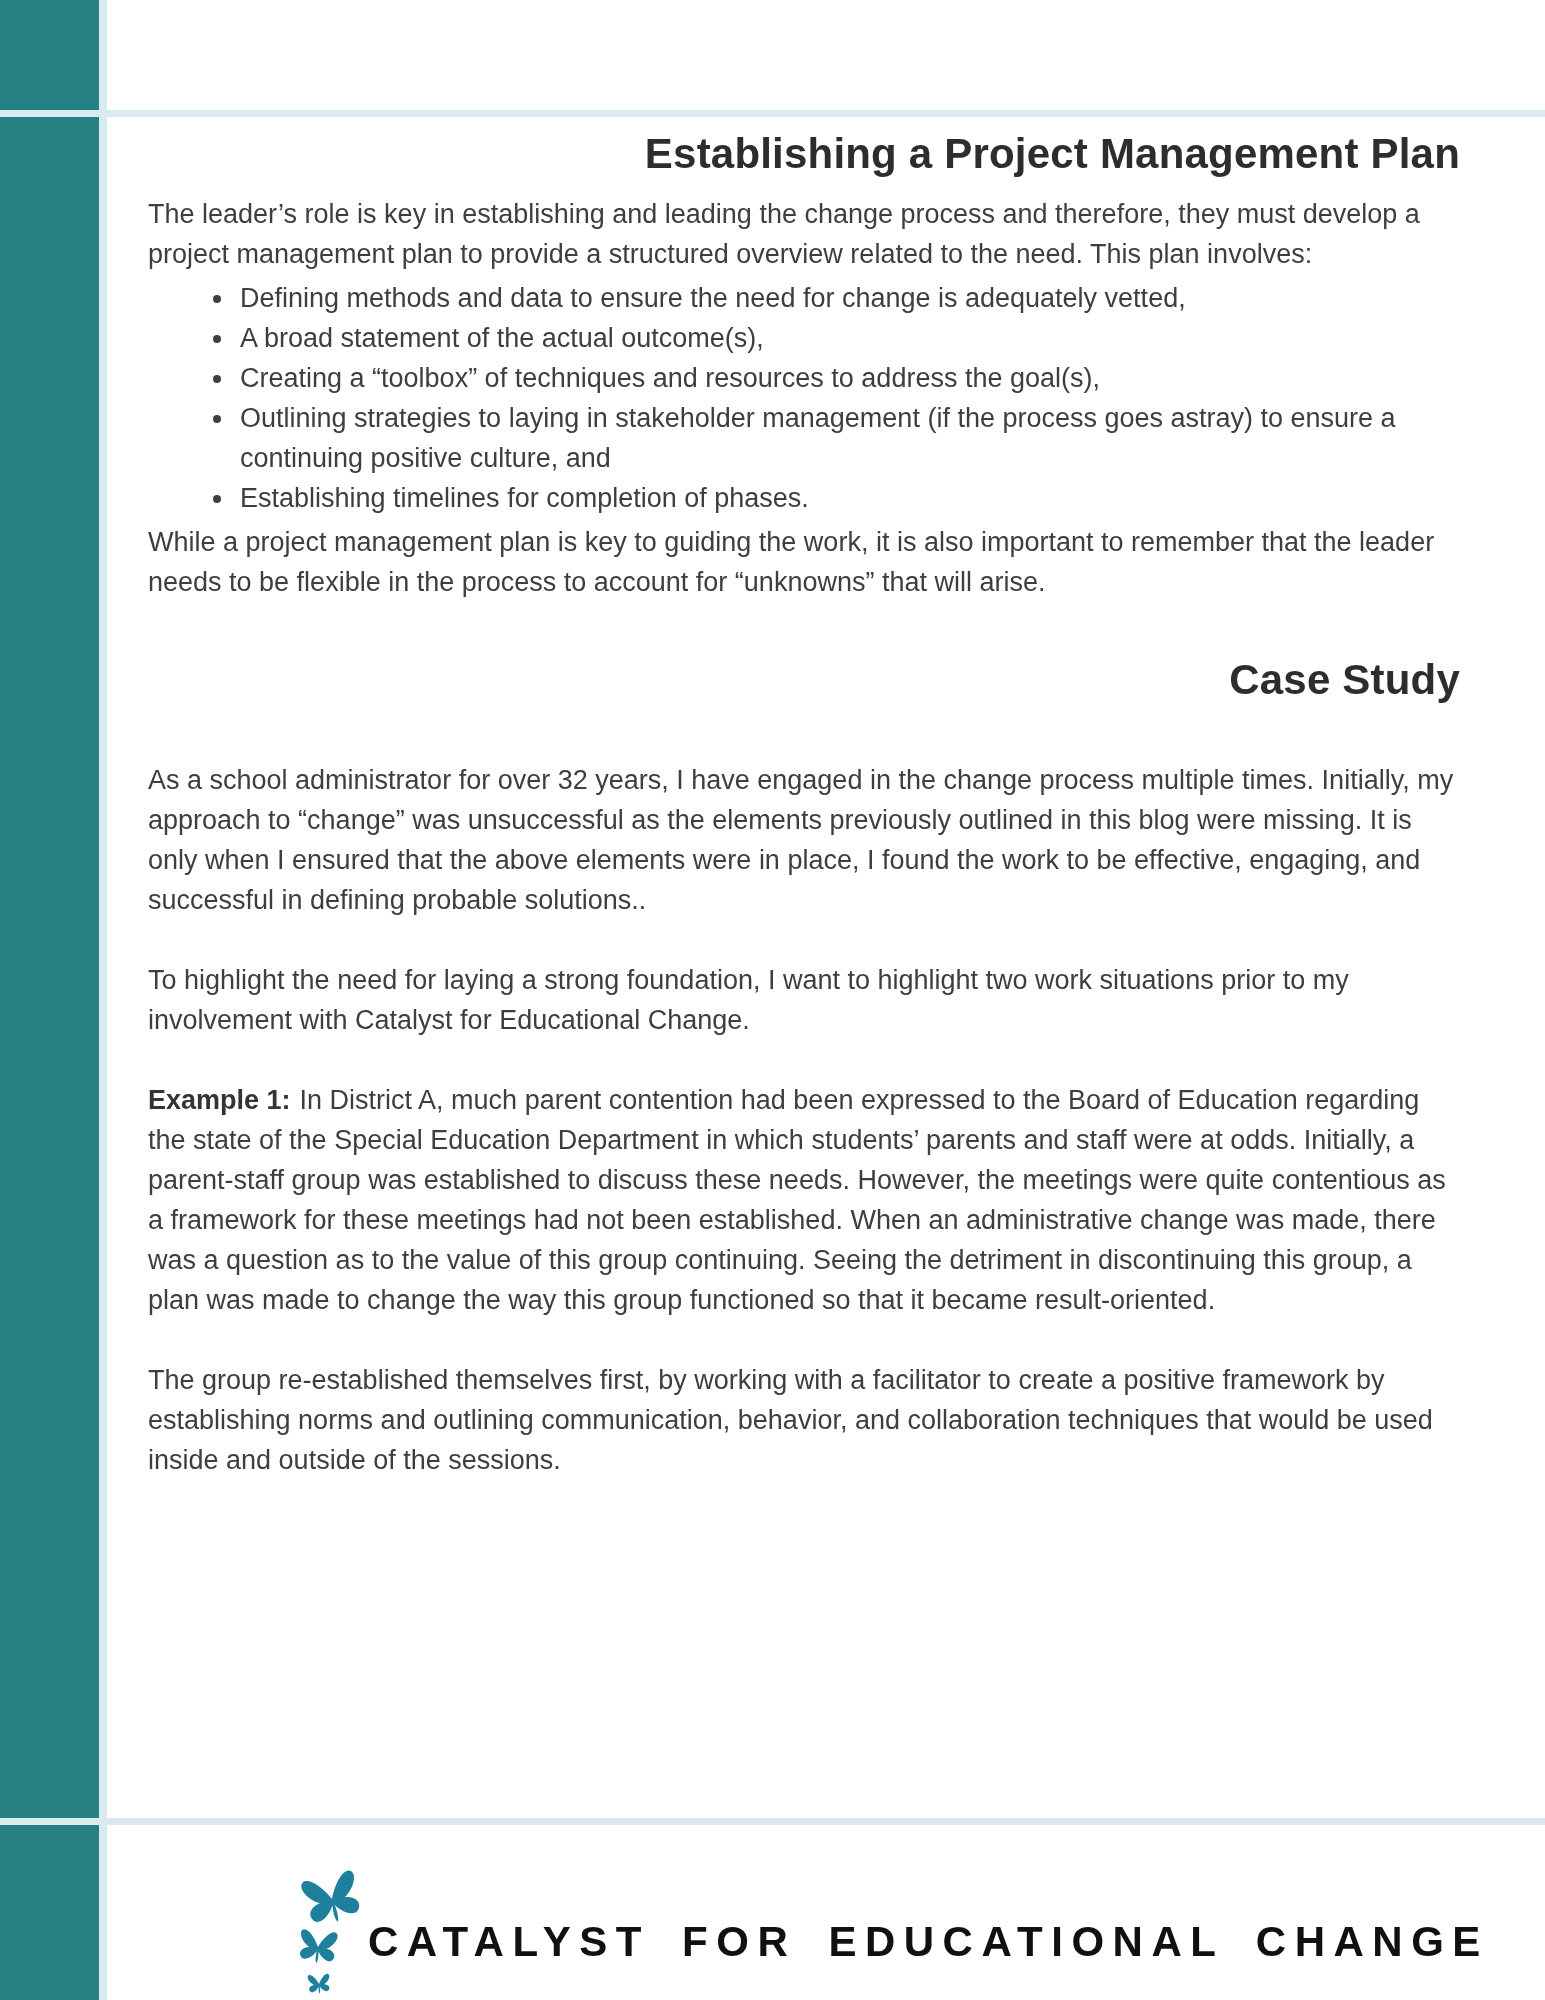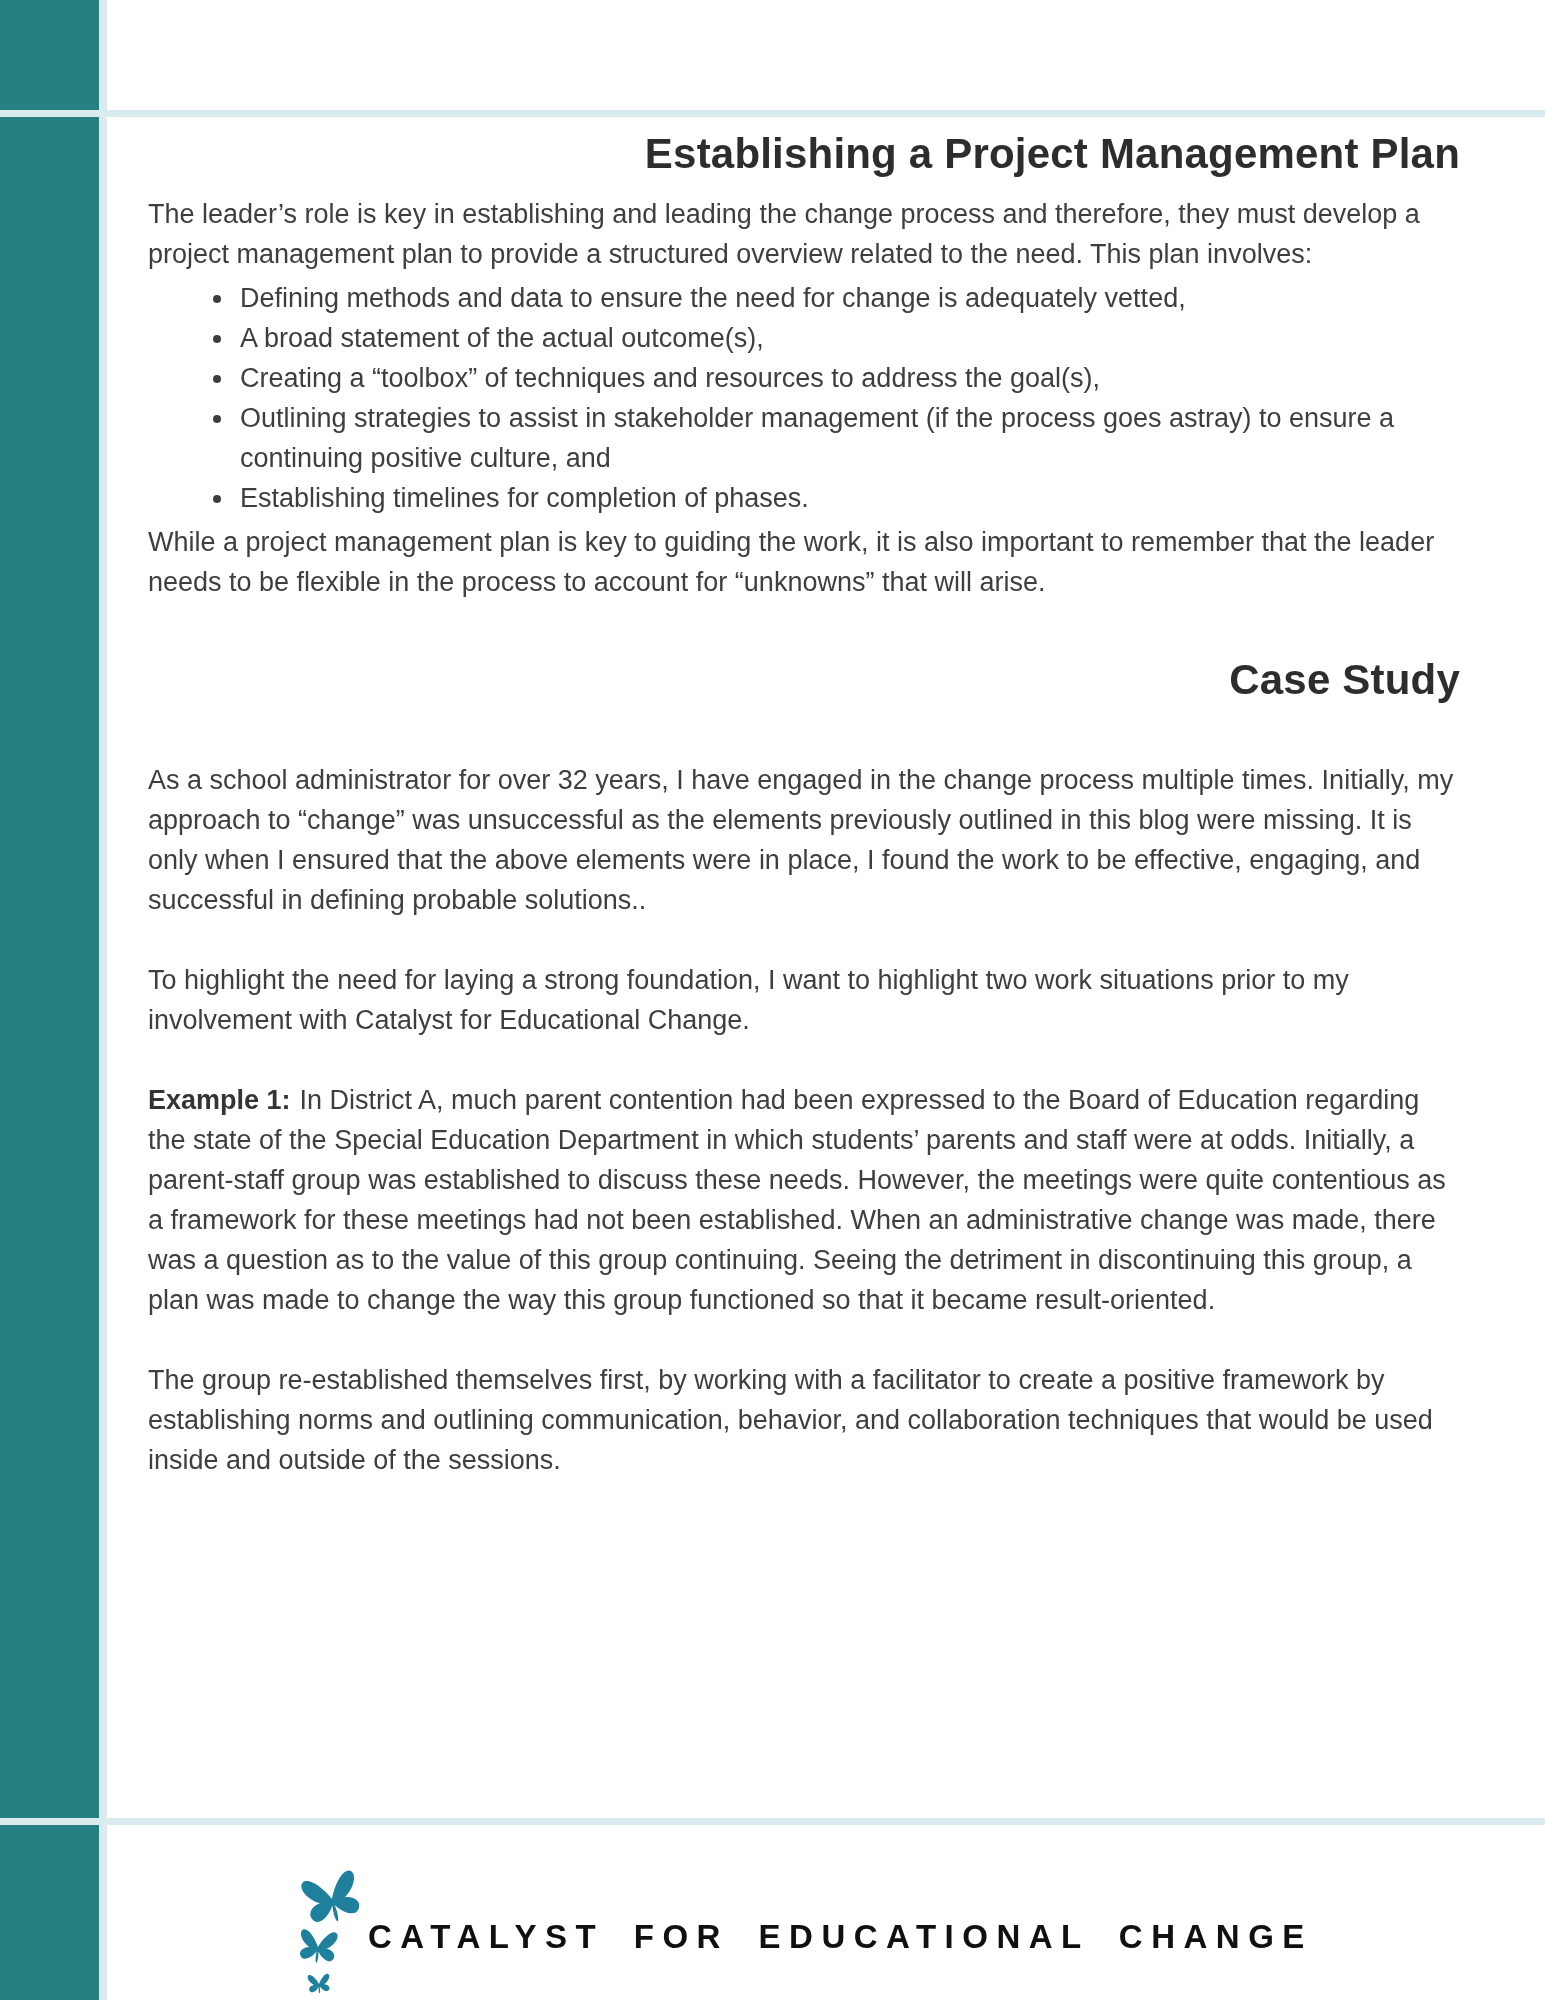--- a/index.html
+++ b/index.html
@@ -31,42 +31,42 @@
   .example-label{font-weight:700;color:#343434;margin-right:9px;}
 
   .footer-logo{position:absolute;left:298px;top:1866px;display:flex;align-items:flex-start;z-index:2;}
   .butterflies{position:relative;width:70px;height:134px;flex:0 0 auto;}
   .butterfly{position:absolute;}
   .butterfly svg{display:block;width:100%;height:100%;}
   .bf-large{left:2px;top:0;width:64px;height:66px;transform:rotate(-14deg);}
   .bf-medium{left:-2px;top:58px;width:44px;height:46px;transform:rotate(6deg);}
   .bf-small{left:8px;top:104px;width:26px;height:28px;transform:rotate(-4deg);}
   .brand-text{
-    margin:52px 0 0 0;font-size:33px;font-weight:700;color:#101010;
+    margin:52px 0 0 0;font-size:42px;font-weight:700;color:#101010;
     letter-spacing:8.5px;word-spacing:12px;white-space:nowrap;
   }
 </style>
 </head>
 <body>
 
 <div class="sidebar"></div>
 <div class="v-rule"></div>
 <div class="h-rule top"></div>
 <div class="h-rule bottom"></div>
 
 <div class="content">
   <h1 class="doc-title">Establishing a Project Management Plan</h1>
 
   <p class="body-text para tight">The leader’s role is key in establishing and leading the change process and therefore, they must develop a project management plan to provide a structured overview related to the need. This plan involves:</p>
 
   <ul class="bullet-list body-text">
     <li>Defining methods and data to ensure the need for change is adequately vetted,</li>
     <li>A broad statement of the actual outcome(s),</li>
     <li>Creating a “toolbox” of techniques and resources to address the goal(s),</li>
-    <li>Outlining strategies to assist in stakeholder management (if the process goes astray) to ensure a continuing positive culture, and</li>
+    <li>Outlining strategies to laying in stakeholder management (if the process goes astray) to ensure a continuing positive culture, and</li>
     <li>Establishing timelines for completion of phases.</li>
   </ul>
 
   <p class="body-text para tight">While a project management plan is key to guiding the work, it is also important to remember that the leader needs to be flexible in the process to account for “unknowns” that will arise.</p>
 
   <h2 class="section-title">Case Study</h2>
 
   <p class="body-text para">As a school administrator for over 32 years, I have engaged in the change process multiple times. Initially, my approach to “change” was unsuccessful as the elements previously outlined in this blog were missing. It is only when I ensured that the above elements were in place, I found the work to be effective, engaging, and successful in defining probable solutions..</p>
 
   <p class="body-text para">To highlight the need for laying a strong foundation, I want to highlight two work situations prior to my involvement with Catalyst for Educational Change.</p>

